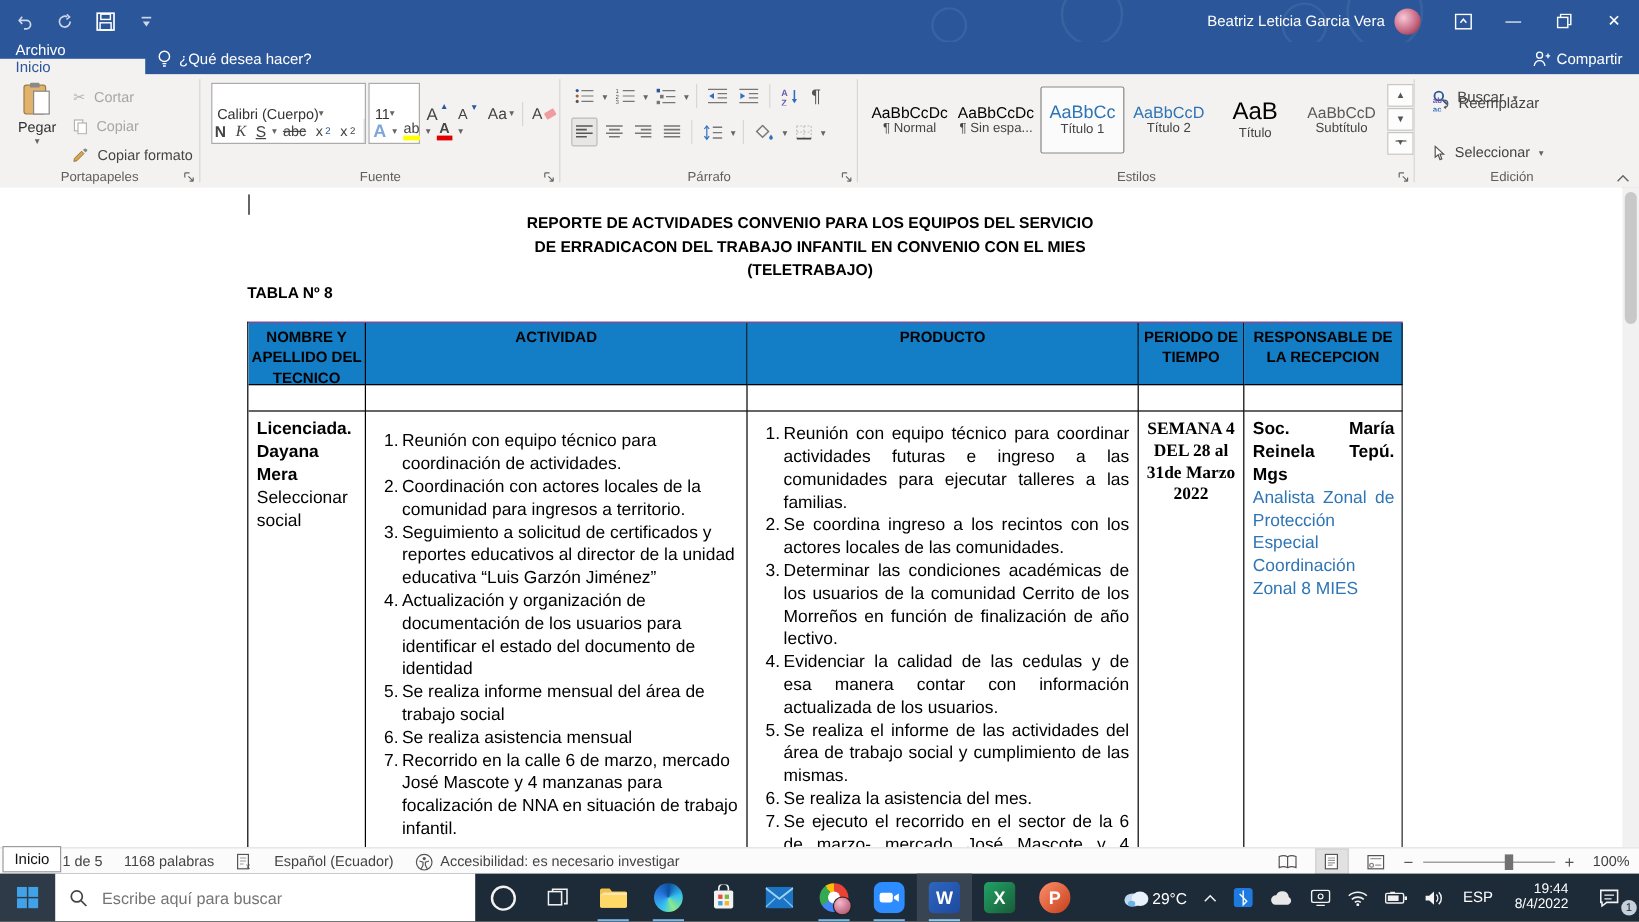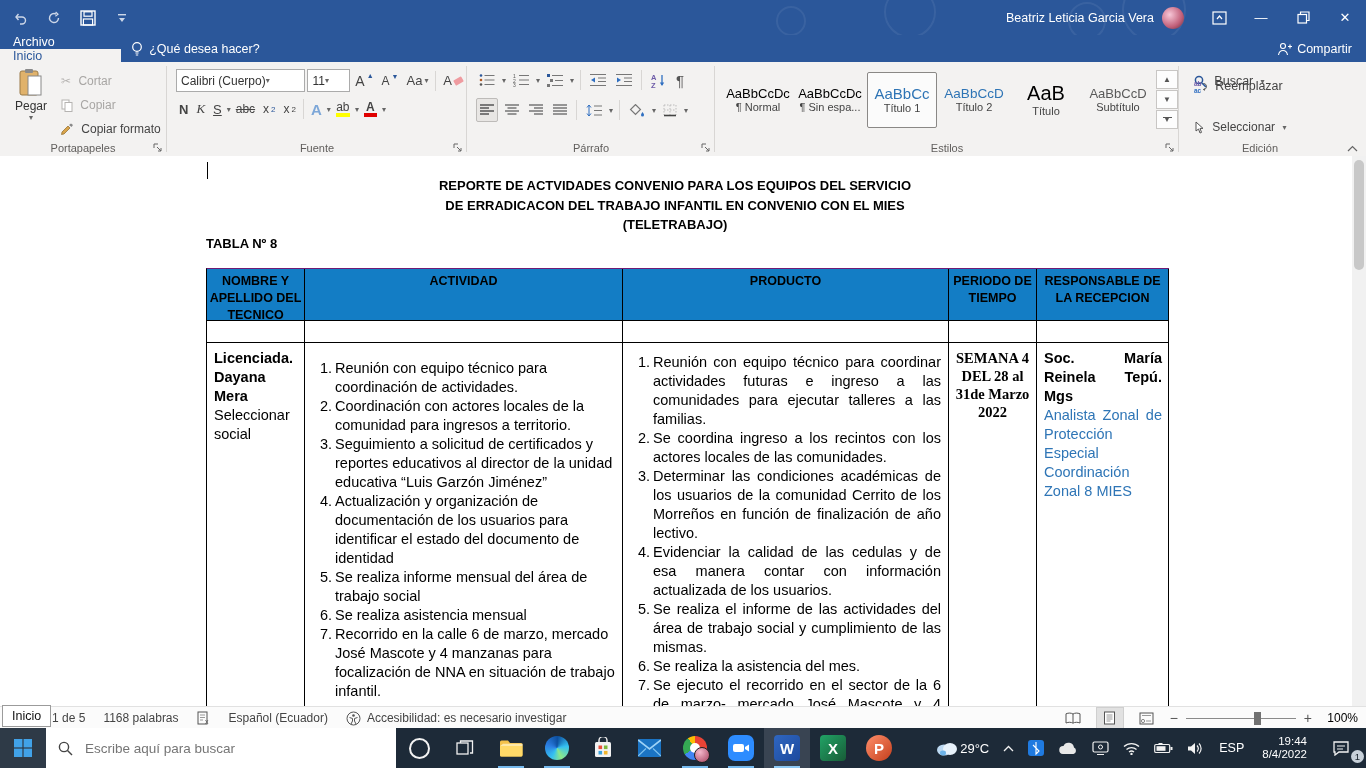--- a/index.html
+++ b/index.html
@@ -23,21 +23,21 @@
   #share{position:absolute;right:14px;top:0;height:27px;display:flex;align-items:center;gap:5px;font-size:12.5px;}
   
   #ribbon{position:absolute;left:0;top:62px;width:1366px;height:94px;background:#f3f2f1;border-bottom:1px solid #d2d0ce;font-size:12px;color:#333;}
   .group{position:absolute;top:0;bottom:0;}
   .gsep{position:absolute;top:4px;bottom:4px;width:1px;background:#d8d6d4;}
   .glabel{position:absolute;left:0;right:0;bottom:2px;text-align:center;font-size:11px;color:#605e5c;}
   .launcher{position:absolute;right:3px;bottom:3px;width:12px;height:12px;display:flex;align-items:center;justify-content:center;}
   .rrow{position:absolute;left:0;right:0;display:flex;align-items:center;gap:2px;}
   .rb{height:22px;display:inline-flex;align-items:center;justify-content:center;gap:2px;padding:0 3px;border-radius:2px;color:#444;}
   .dd{font-size:8px;color:#666;}
-  .combo{height:21px;background:#fff;border:1px solid #ababab;display:flex;align-items:center;justify-content:flex-start;padding:0 4px;font-size:12px;color:#333;}
+  .combo{height:21px;background:#fff;border:1px solid #ababab;display:flex;align-items:center;justify-content:flex-start;padding:14px 4px;font-size:12px;color:#333;}
   .grey{color:#a8a6a4;}
   .vline{width:1px;height:20px;background:#d8d6d4;margin:0 2px;}
   
   .stylecard{width:72px;height:54px;margin:1px;display:flex;flex-direction:column;align-items:center;justify-content:center;overflow:hidden;border:1px solid transparent;border-radius:2px;}
   .stylecard.sel{border:1px solid #8a8886;background:#fbfbfb;}
   .ssample{white-space:nowrap;font-size:13px;color:#000;}
   .sname{font-size:11px;color:#444;white-space:nowrap;}
   .c-blue{color:#2e74b5;}
   .spincol{display:flex;flex-direction:column;gap:1px;margin-left:2px;}
   .spinbtn{width:20px;height:17px;background:#fdfdfd;border:1px solid #c8c6c4;display:flex;align-items:center;justify-content:center;font-size:8px;color:#555;}
@@ -70,21 +70,21 @@
   
   #statusbar{position:absolute;left:0;top:706px;width:1366px;height:22px;background:#fbfbfb;border-top:1px solid #e1e1e1;display:flex;align-items:center;font-size:12px;color:#444;}
   #start-tip{position:absolute;left:2px;top:-2px;height:20px;background:#fff;border:1px solid #9b9b9b;display:flex;align-items:center;padding:0 9px;font-size:12.5px;color:#111;z-index:6;}
   .sbitem{margin-right:18px;white-space:nowrap;}
   #sb-right{margin-left:auto;display:flex;align-items:center;gap:10px;padding-right:8px;}
   .viewbtn{width:26px;height:20px;display:flex;align-items:center;justify-content:center;}
   .viewbtn.sel{background:#e1e1e1;border:1px solid #cfcfcf;}
   #zoomslider{display:flex;align-items:center;gap:8px;}
   #ztrack{position:relative;width:110px;height:1px;background:#8a8a8a;}
   #zthumb{position:absolute;left:62%;top:-6px;width:7px;height:13px;background:#717171;}
-  #zoom-pct{font-size:12px;color:#000000;width:36px;text-align:right;}
+  #zoom-pct{font-size:12px;color:#404040;width:36px;text-align:right;}
   
   #taskbar{position:absolute;left:0;top:728px;width:1366px;height:40px;background:#1d2a38;display:flex;align-items:stretch;color:#fff;}
   .tbtn{width:46px;display:flex;align-items:center;justify-content:center;position:relative;flex:none;}
   .tbtn .ul{position:absolute;left:10px;right:10px;bottom:0;height:2px;background:#76b9ed;}
   #tb-start{background:rgba(255,255,255,.08);}
   #tb-search{width:350px;background:#fff;color:#555;display:flex;align-items:center;gap:10px;padding:0 12px;flex:none;box-sizing:border-box;}
   #tb-search input{border:none;outline:none;font-size:13.5px;color:#555;width:260px;background:transparent;font-family:"Liberation Sans",sans-serif;}
   .appletter{width:26px;height:26px;border-radius:4px;display:flex;align-items:center;justify-content:center;font-weight:bold;font-size:15px;color:#fff;}
   #tb-word-btn{background:#394452;}
   #tray{margin-left:auto;display:flex;align-items:center;flex:none;}

